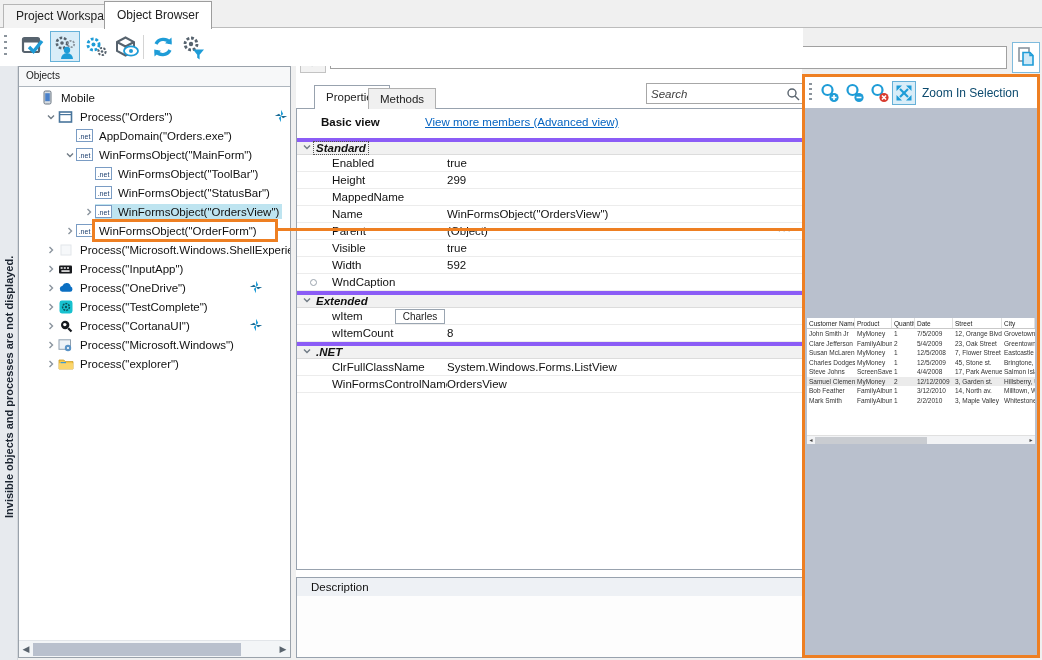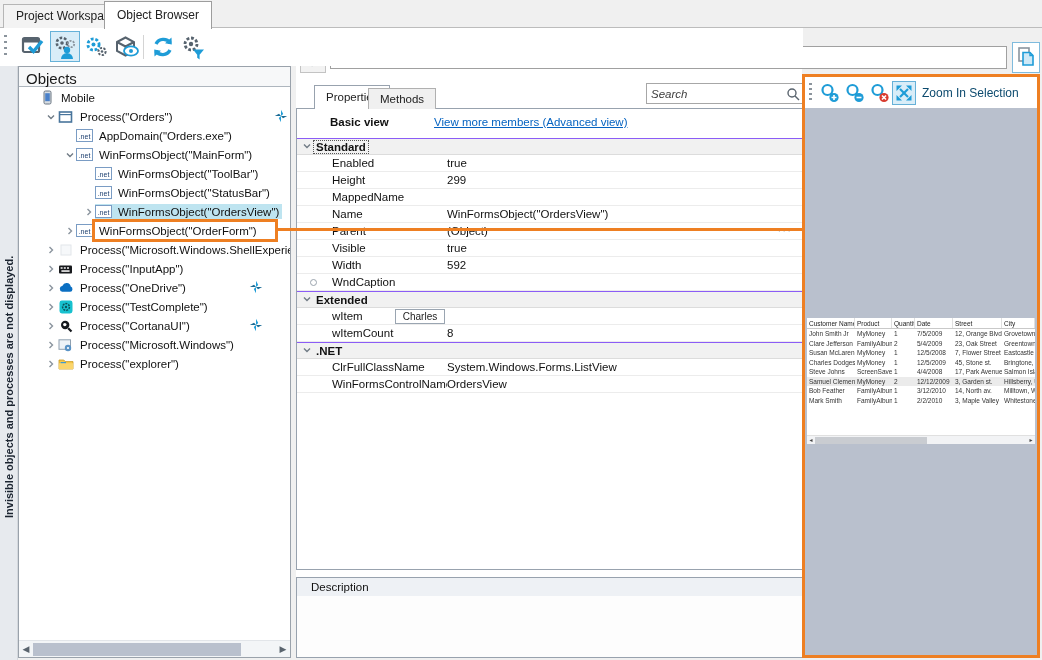--- a/index.html
+++ b/index.html
@@ -24,21 +24,21 @@
   .tool-sep { position:absolute; left:143px; top:7px; width:1px; height:24px; background:#d4d4d4; }
 
   
   .left-strip { position:absolute; left:0; top:66px; width:18px; height:594px; background:#e7eaee; border-right:1px solid #d4d8dd; }
   .vertical-note { position:absolute; left:3px; top:518px; width:360px; height:15px;
                    transform:rotate(-90deg); transform-origin:left top; font-size:11px; font-weight:bold;
                    color:#1b2430; white-space:nowrap; }
 
   
   .tree-panel { position:absolute; left:18px; top:66px; width:273px; height:592px; background:#ffffff; border:1px solid #9aa2ab; }
-  .tree-header { height:20px; background:#f7f8f9; border-bottom:1px solid #aeb6be; font-size:15px; color:#1a1a1a; padding:3px 0 0 7px; }
+  .tree-header { height:20px; background:#f7f8f9; border-bottom:1px solid #aeb6be; font-size:10px; color:#1a1a1a; padding:3px 0 0 7px; }
   .tree-body { position:absolute; left:0; top:21px; width:271px; height:552px; overflow:hidden; }
   .tree-row { height:19px; display:flex; align-items:center; white-space:nowrap; font-size:11.5px; color:#111; position:relative; }
   .tree-chev { width:13px; height:13px; display:inline-flex; align-items:center; justify-content:center; flex:0 0 13px; }
   .tree-icon { width:17px; height:15px; display:inline-flex; align-items:center; justify-content:center; flex:0 0 17px; margin-right:3px; }
   .tree-label { padding:1px 3px; }
   .tree-sel { background:#bee4f0; }
   .tree-badge { position:absolute; width:15px; height:15px; }
   .tree-hscroll { position:absolute; left:0; bottom:0; width:271px; height:17px; background:#f3f5f7; border-top:1px solid #e2e5e9; }
   .scroll-arrow { position:absolute; top:2px; width:12px; height:12px; font-size:9px; color:#5a646e; text-align:center; line-height:12px; }
   .tree-hthumb { position:absolute; left:14px; top:2px; width:208px; height:13px; background:#b9c0cd; }
@@ -58,27 +58,27 @@
               border:1px solid #b0b0b0; border-bottom:none; line-height:20px; color:#222; }
   .insp-tab.active { top:0; height:24px; line-height:23px; background:#fff; border-color:#98a2ae; }
   .insp-tab.m { left:66px; }
   .search-box { position:absolute; left:350px; top:55px; width:158px; height:21px; border:1px solid #a7a7a7; background:#fff; }
   .search-box input { position:absolute; left:4px; top:1px; width:134px; height:17px; border:none; outline:none;
                       font-family:"Liberation Sans",sans-serif; font-size:11.5px; color:#222; font-style:italic; }
   .search-box input::placeholder { font-style:italic; color:#3c3c3c; }
   .search-box .mag { position:absolute; right:3px; top:3px; }
 
   .insp-content { position:absolute; left:0; top:80px; width:507px; height:462px; border:1px solid #98a2ae; background:#fff; overflow:hidden; }
-  .basic-row { height:29px; padding:7px 0 0 33px; font-size:11.5px; }
+  .basic-row { height:29px; padding:7px 0 0 24px; font-size:11.5px; }
   .basic-label { font-weight:bold; color:#111; margin-right:42px; }
   .adv-link { color:#0563c1; text-decoration:underline; cursor:pointer; }
 
   .pgrid { width:100%; }
-  .pgroup { height:17px; background:#f1f1f1; border-top:1px solid #8b5cf6; border-bottom:1px solid #dcdcdc;
-            font-size:11.5px; font-weight:bold; color:#111; display:flex; align-items:center; }
+  .pgroup { height:17px; background:#f1f1f1; border-top:4px solid #8b5cf6; border-bottom:1px solid #dcdcdc;
+            font-size:11.5px; font-weight:bold; color:#111; display:flex; align-items:center;font-style:italic; }
   .pgroup .gchev { width:12px; margin-left:5px; color:#707b85; font-size:9px; }
   .pgroup .gname { padding:0 2px; }
   .pgroup .gname.focusbox { outline:1px dotted #555; }
   .prow { height:17px; display:flex; align-items:center; border-bottom:1px solid #ececec; font-size:11.5px; color:#111; position:relative; }
   .plabel { width:115px; margin-left:35px; overflow:hidden; white-space:nowrap; flex:0 0 115px; }
   .pmarker { position:absolute; left:13px; top:5px; width:7px; height:7px; border:1.4px solid #9aa3ad; border-radius:50%; }
   .pvalue { white-space:nowrap; overflow:hidden; }
   .pellipsis { position:absolute; right:10px; top:1px; color:#444; letter-spacing:1px; }
   .params-btn { position:absolute; left:98px; top:1px; width:50px; height:15px; background:#fff; border:1px solid #9aa5b1;
                 font-family:"Liberation Sans",sans-serif; font-size:10px; color:#222; line-height:13px; text-align:center; }

